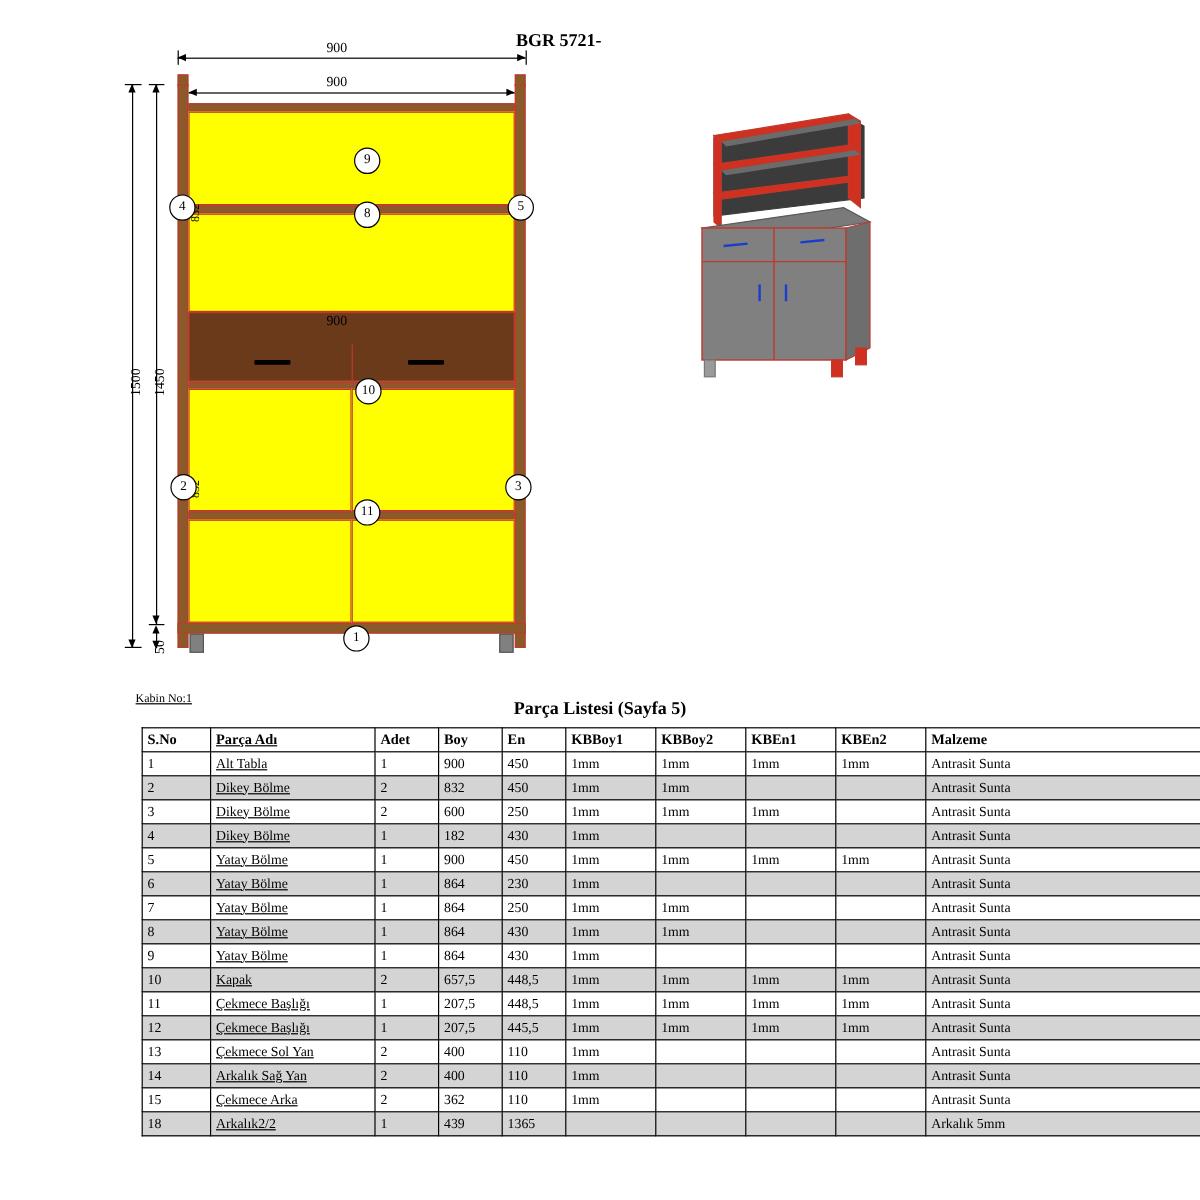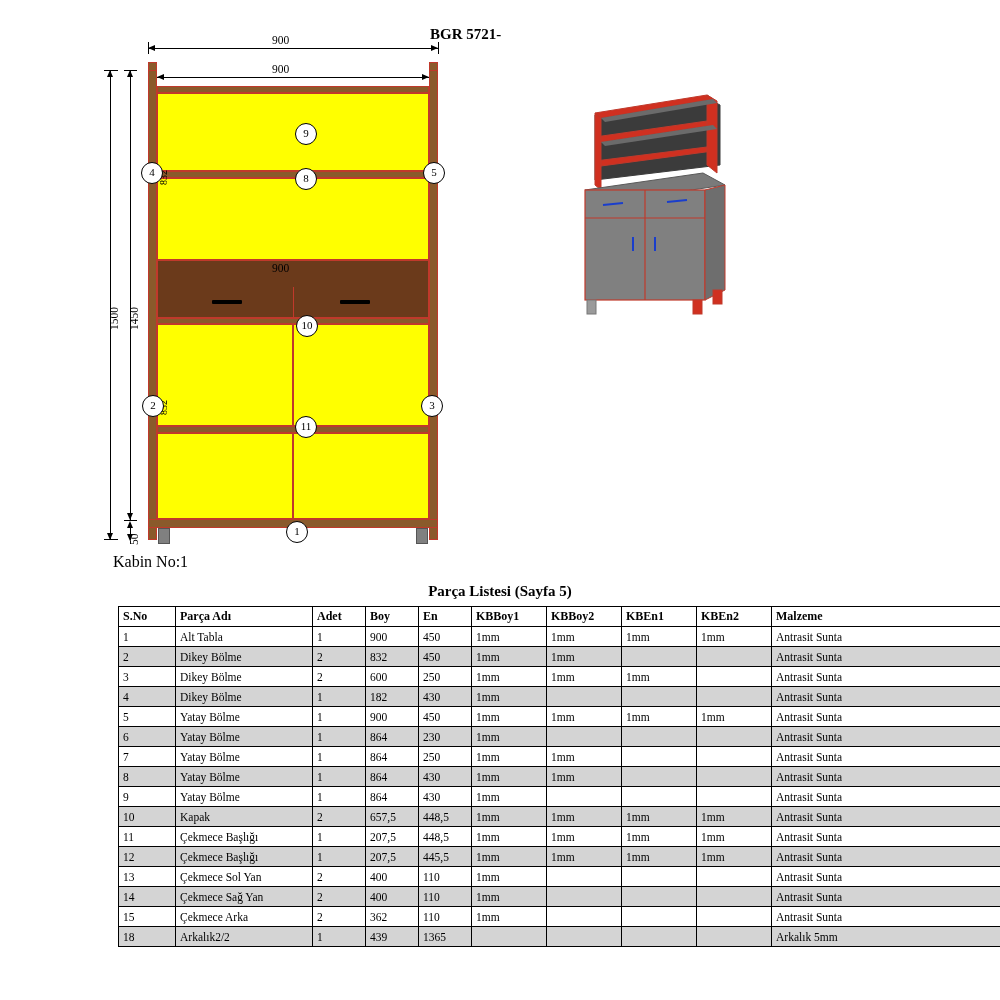--- a/index.html
+++ b/index.html
@@ -69,41 +69,41 @@
     position:absolute;width:0;height:0;border-left:3.5px solid transparent;border-right:3.5px solid transparent;border-bottom:7px solid #000;
   }
   .arrow-d{
     position:absolute;width:0;height:0;border-left:3.5px solid transparent;border-right:3.5px solid transparent;border-top:7px solid #000;
   }
 
   
   .preview{position:absolute;left:575px;top:85px;width:180px;height:250px;}
 
   
-  .kabin-no{position:absolute;left:113px;top:553px;font-size:16px;}
+  .kabin-no{position:absolute;left:113px;top:577px;font-size:10px;text-decoration:underline;}
   .parts-title{position:absolute;left:0;top:583px;width:1000px;text-align:center;font-size:15px;font-weight:bold;}
 
   
   table.parts{
     position:absolute;left:118px;top:606px;width:891px;
     border-collapse:collapse;
     font-size:11.5px;
     font-family:"Liberation Serif", serif;
   }
   table.parts th, table.parts td{
     border:1px solid #000;
     padding:1px 4px;
     height:17px;
     text-align:left;
     white-space:nowrap;
   }
   table.parts th{font-weight:bold;font-size:12px;}
   table.parts tbody tr:nth-child(even){background:#d4d4d4;}
   .c-sno{width:48px;}
-  .c-ad{width:128px;}
+  .c-ad{width:128px;text-decoration:underline;}
   .c-adet{width:44px;text-align:left;}
   .c-boy{width:44px;}
   .c-en{width:44px;}
   .c-kb{width:66px;}
   .c-mal{width:auto;}
 </style>
 </head>
 <body>
 
 <div class="stage">
@@ -394,21 +394,21 @@
           <td class="c-boy">400</td>
           <td class="c-en">110</td>
           <td class="c-kb">1mm</td>
           <td class="c-kb"></td>
           <td class="c-kb"></td>
           <td class="c-kb"></td>
           <td class="c-mal">Antrasit Sunta</td>
         </tr>
         <tr>
           <td class="c-sno">14</td>
-          <td class="c-ad">Çekmece Sağ Yan</td>
+          <td class="c-ad">Arkalık Sağ Yan</td>
           <td class="c-adet">2</td>
           <td class="c-boy">400</td>
           <td class="c-en">110</td>
           <td class="c-kb">1mm</td>
           <td class="c-kb"></td>
           <td class="c-kb"></td>
           <td class="c-kb"></td>
           <td class="c-mal">Antrasit Sunta</td>
         </tr>
         <tr>

